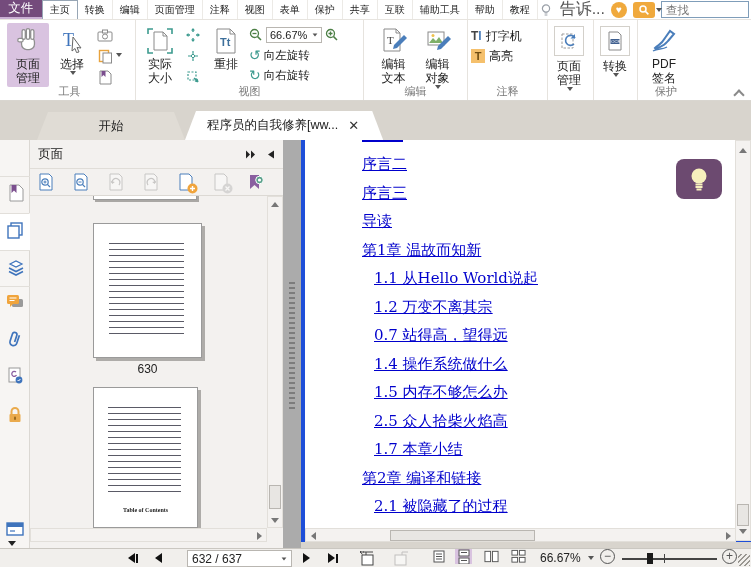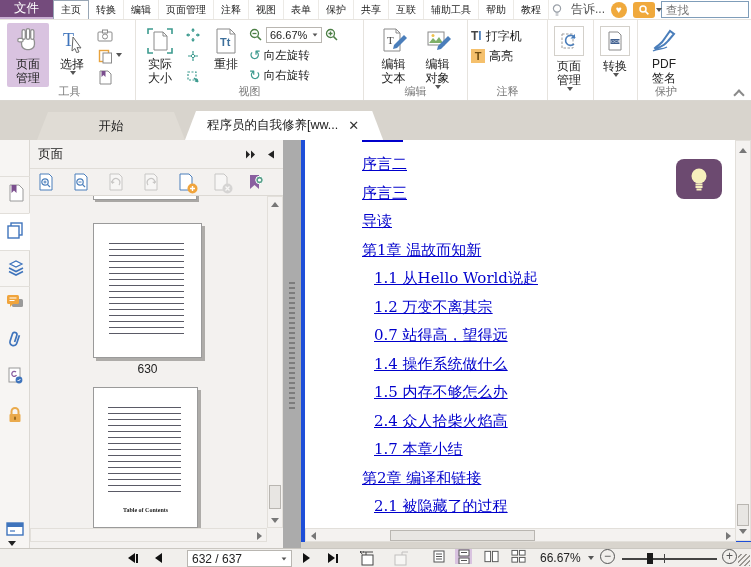--- a/index.html
+++ b/index.html
@@ -12,21 +12,21 @@
              display:flex; align-items:stretch; border-bottom:1px solid #e7e4df; }
   .file-btn { width:60px; background:#744b7c; color:#fff; display:flex; align-items:center;
               justify-content:center; font-size:12.5px; border-bottom:2px solid #c9aed3; cursor:default; }
   .menu-items { display:flex; align-items:stretch; }
   .menu-item { display:flex; align-items:center; padding:0 7px; border-right:1px solid #eceae6;
                color:#222; font-size:10px; white-space:nowrap; }
   .menu-item:first-child { border-left:1px solid #eceae6; }
   .menu-item.active { background:#fff; border:1px solid #98a6b5; border-bottom:none; }
   .menu-right { margin-left:auto; display:flex; align-items:center; gap:6px; padding-right:2px; }
   .mini-ic { width:16px; height:16px; display:flex; align-items:center; justify-content:center; }
-  .tellme { color:#555; font-size:12px; white-space:nowrap; }
+  .tellme { color:#555; font-size:16px; white-space:nowrap; }
   .heart-ic { width:16px; height:16px; border-radius:50%; background:#f0a93c; color:#fff;
               font-size:10px; line-height:16px; text-align:center; }
   .searchtool { width:22px; height:16px; border-radius:3px; background:#f0a93c; position:relative;
                 display:flex; align-items:center; justify-content:center; }
   .searchtool .caret { position:absolute; right:-7px; top:6px; }
   .find-box { height:17px; width:88px; border:1px solid #7f9db9; font-size:11.5px; padding:0 4px;
               font-family:"Liberation Sans",sans-serif; }
   .caret { width:0; height:0; border-style:solid; border-width:4px 3.5px 0 3.5px;
            border-color:#555 transparent transparent transparent; display:inline-block; }
 
@@ -615,21 +615,21 @@
 
         <span class="tocitem">序言二</span>
             <span class="tocitem">序言三</span>
             <span class="tocitem">导读</span>
             <span class="tocitem">第1章 温故而知新</span>
             <span class="tocitem lv1">1.1 从Hello World说起</span>
             <span class="tocitem lv1">1.2 万变不离其宗</span>
             <span class="tocitem lv1">0.7 站得高，望得远</span>
             <span class="tocitem lv1">1.4 操作系统做什么</span>
             <span class="tocitem lv1">1.5 内存不够怎么办</span>
-            <span class="tocitem lv1">2.4 众人拾柴火焰高</span>
+            <span class="tocitem lv1">2.5 众人拾柴火焰高</span>
             <span class="tocitem lv1">1.7 本章小结</span>
             <span class="tocitem">第2章 编译和链接</span>
             <span class="tocitem lv1">2.1 被隐藏了的过程</span>
           </div>
         <div class="bulb-btn">
           <svg width="22" height="26" viewBox="0 0 22 26">
               <circle cx="11" cy="10" r="7.5" fill="#f7f0bd"></circle>
               <path d="M7.5 18.5h7M7.5 21h7M8.5 23.5h5" stroke="#f7f0bd" stroke-width="2" fill="none"></path>
             </svg>
         </div>

